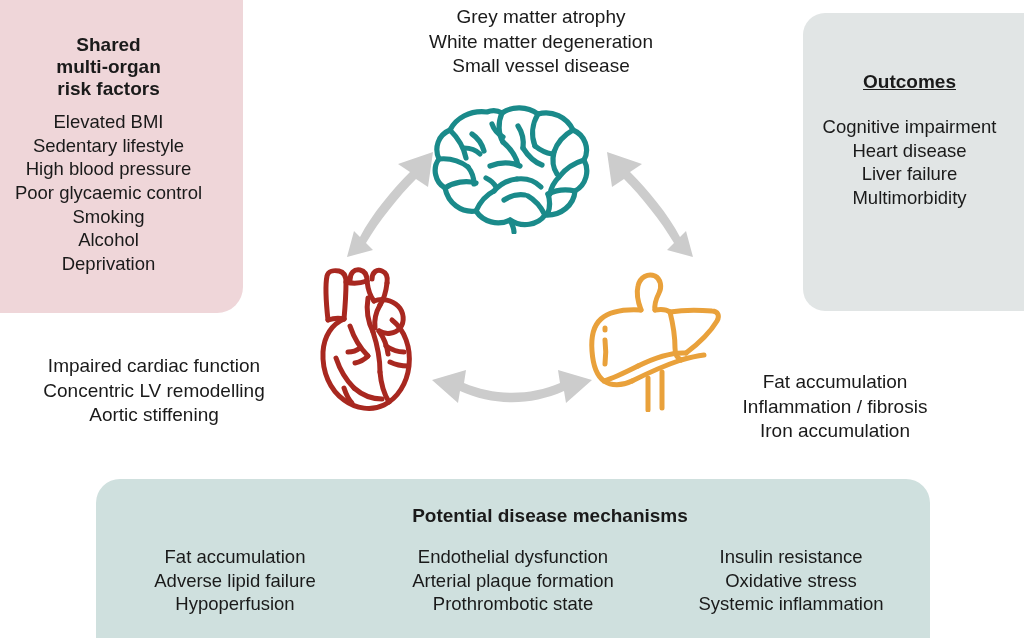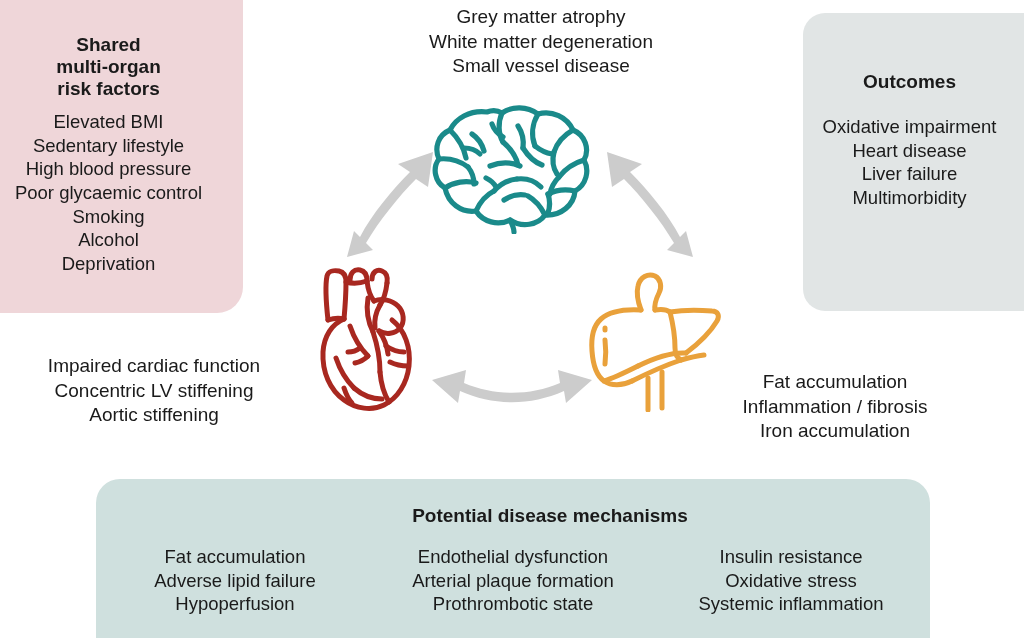--- a/index.html
+++ b/index.html
@@ -73,21 +73,21 @@
   }
 
   
   #outcomes-inner {
     position: absolute;
     left: 0;
     top: 0;
     width: 213px;
     padding-top: 58px;
   }
-  #outcomes-title { font-size: 19px; }
+  #outcomes-title { font-size: 19px; text-decoration: underline; }
   #outcomes-list {
     font-size: 18.5px;
     margin-top: 22px;
   }
 
   
   #mechanisms-title {
     position: absolute;
     left: 0;
     top: 26px;
@@ -168,37 +168,37 @@
       <div>Smoking</div>
       <div>Alcohol</div>
       <div>Deprivation</div>
     </div>
   </div>
 
   <div class="panel" id="outcomes-panel">
     <div id="outcomes-inner">
       <div class="panel-title" id="outcomes-title">Outcomes</div>
       <div class="panel-list" id="outcomes-list">
-        <div>Oxidative impairment</div>
+        <div>Cognitive impairment</div>
         <div>Heart disease</div>
         <div>Liver failure</div>
         <div>Multimorbidity</div>
       </div>
     </div>
   </div>
 
   <div class="caption" id="brain-caption">
     <div>Grey matter atrophy</div>
     <div>White matter degeneration</div>
     <div>Small vessel disease</div>
   </div>
 
   <div class="caption" id="heart-caption">
     <div>Impaired cardiac function</div>
-    <div>Concentric LV stiffening</div>
+    <div>Concentric LV remodelling</div>
     <div>Aortic stiffening</div>
   </div>
 
   <div class="caption" id="liver-caption">
     <div>Fat accumulation</div>
     <div>Inflammation / fibrosis</div>
     <div>Iron accumulation</div>
   </div>
 
   <svg class="arrow-svg" id="arrow-brain-heart" viewBox="0 0 120 126">

